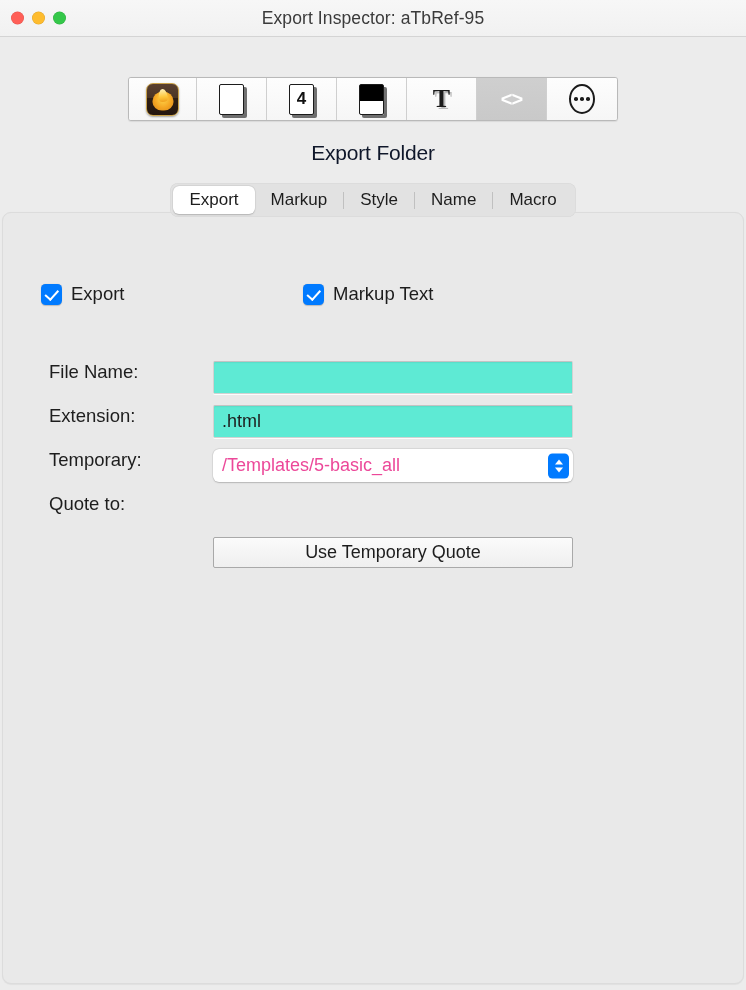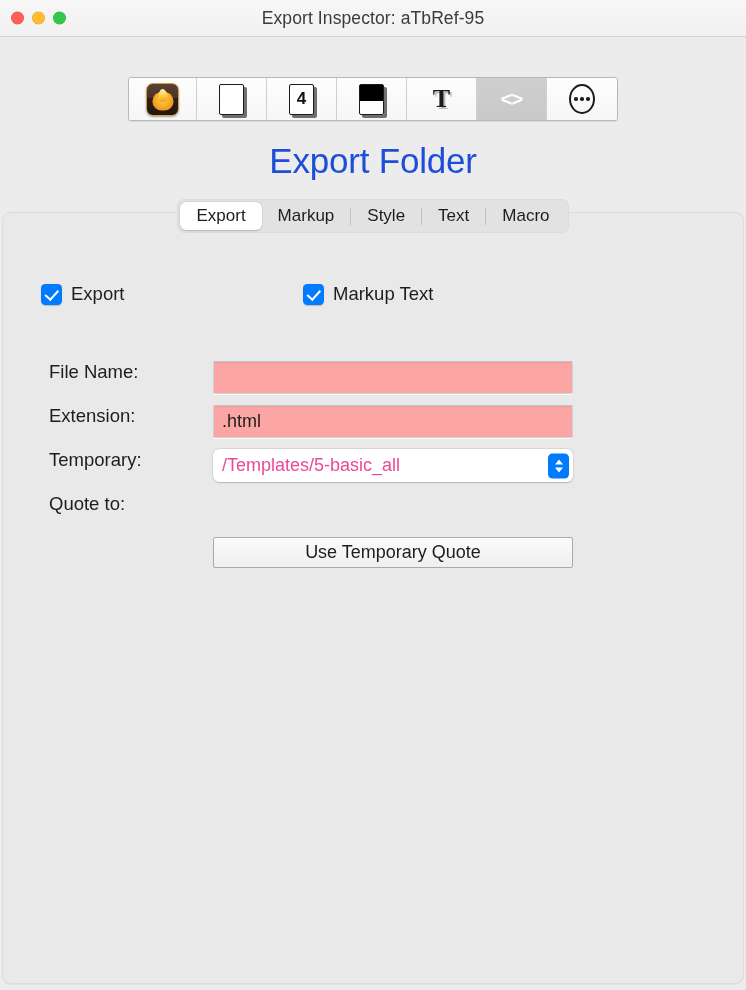--- a/index.html
+++ b/index.html
@@ -169,23 +169,23 @@
   .icon-ellipsis i {
     width: 3.6px; height: 3.6px;
     border-radius: 50%;
     background: #1b1b1b;
     display: block;
   }
 
   
   .pane-heading {
     text-align: center;
-    font-size: 35px;
+    font-size: 21px;
     font-weight: 400;
-    color: #1d4ed8;
+    color: #0f172a;
     margin-top: 20px;
     letter-spacing: -0.2px;
   }
 
   
   .tabbar-wrap {
     display: flex;
     justify-content: center;
     margin-top: 18px;
     position: relative;
@@ -288,21 +288,21 @@
   .form-label {
     width: 164px;
     font-size: 18.5px;
     color: #1d1d1d;
     flex: none;
   }
 
   .text-field {
     width: 360px;
     height: 33px;
-    background: #fca5a5;
+    background: #5eead4;
     border: 1px solid #d2d2d2;
     border-top-color: #c3c3c3;
     border-radius: 2px;
     box-shadow: inset 0 1px 1.5px rgba(0,0,0,.06), 0 1px 0 rgba(255,255,255,.85);
     font-size: 18px;
     color: #1d1d1d;
     padding: 0 8px;
     font-family: "Liberation Sans", sans-serif;
     line-height: 31px;
     outline: none;
@@ -426,21 +426,21 @@
 
   <div class="pane-heading">Export Folder</div>
 
   <div class="tabbar-wrap">
     <div class="tabbar">
       <div class="tab active">Export</div>
       <div class="tab">Markup</div>
       <div class="tab-sep"></div>
       <div class="tab">Style</div>
       <div class="tab-sep"></div>
-      <div class="tab">Text</div>
+      <div class="tab">Name</div>
       <div class="tab-sep"></div>
       <div class="tab">Macro</div>
     </div>
   </div>
 
   <div class="panel">
 
     <div class="checkbox-grid">
 
       <div class="cb-row">

